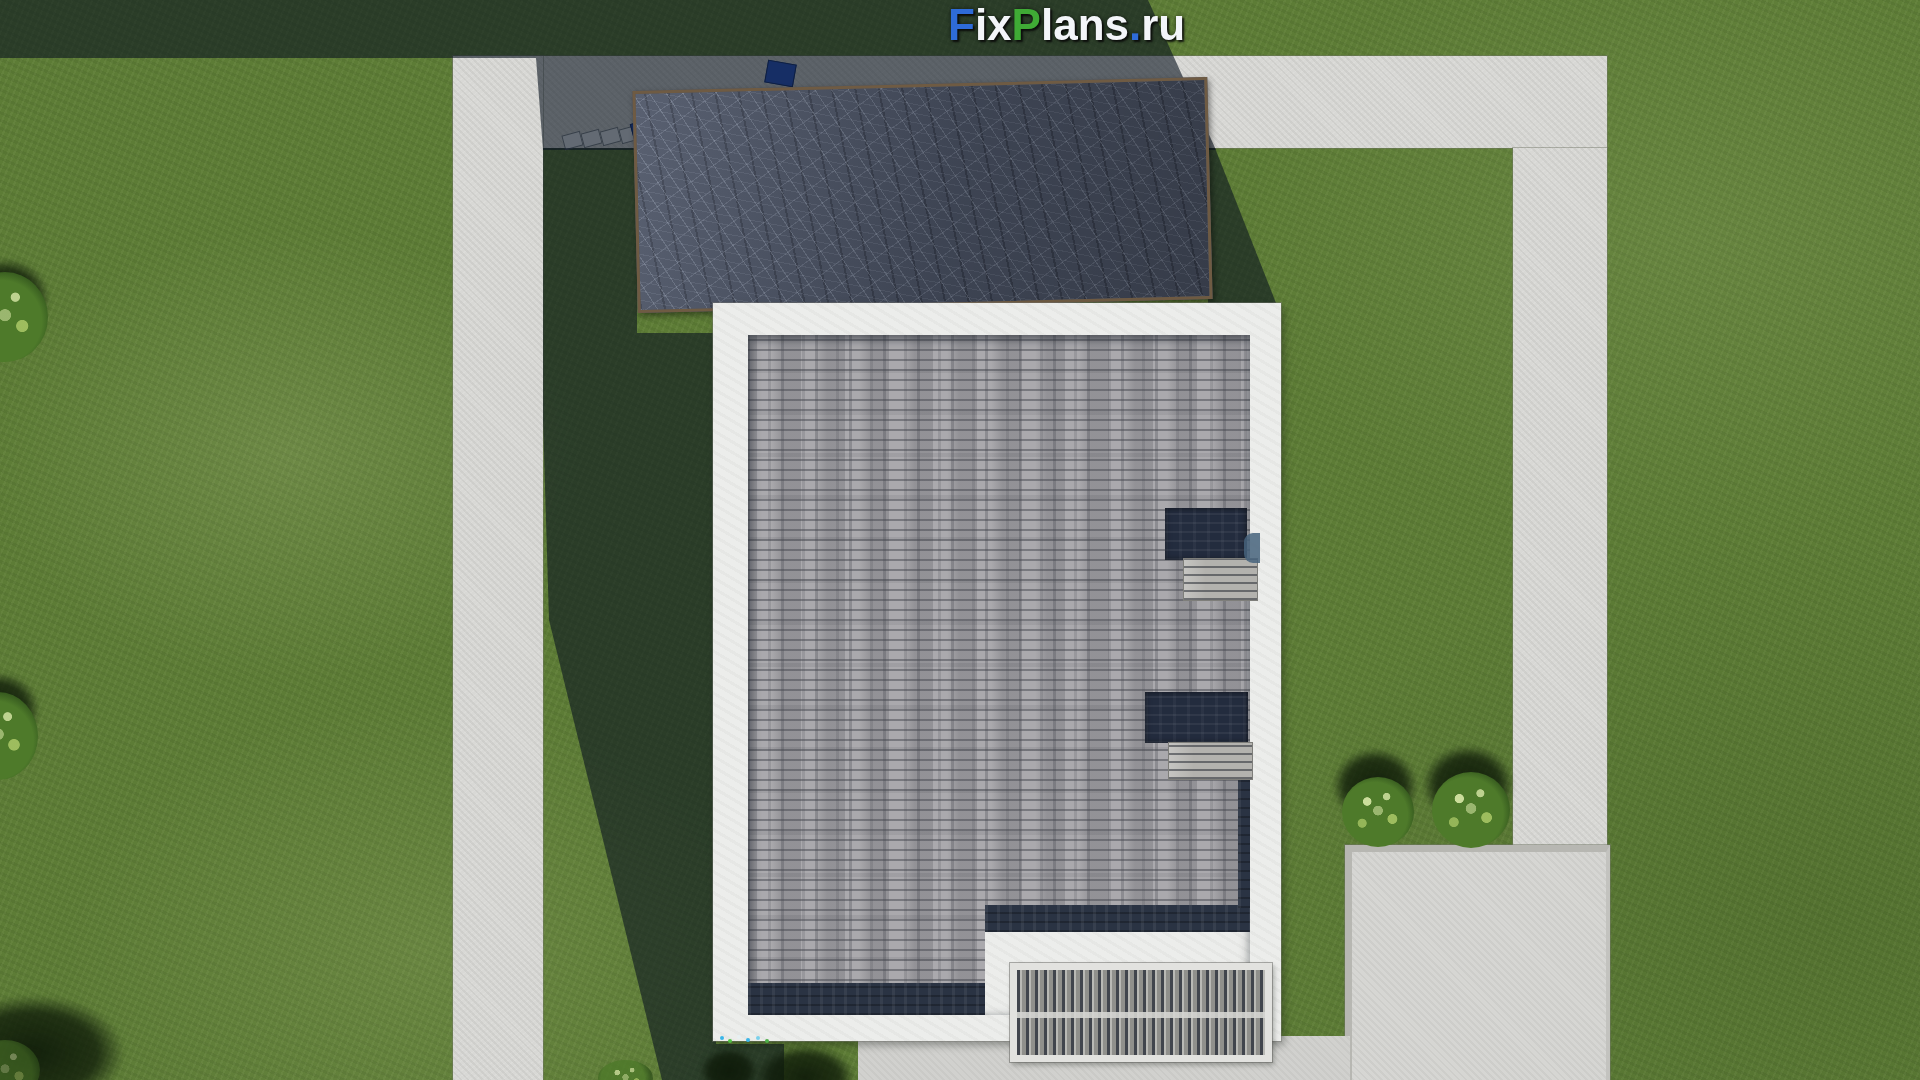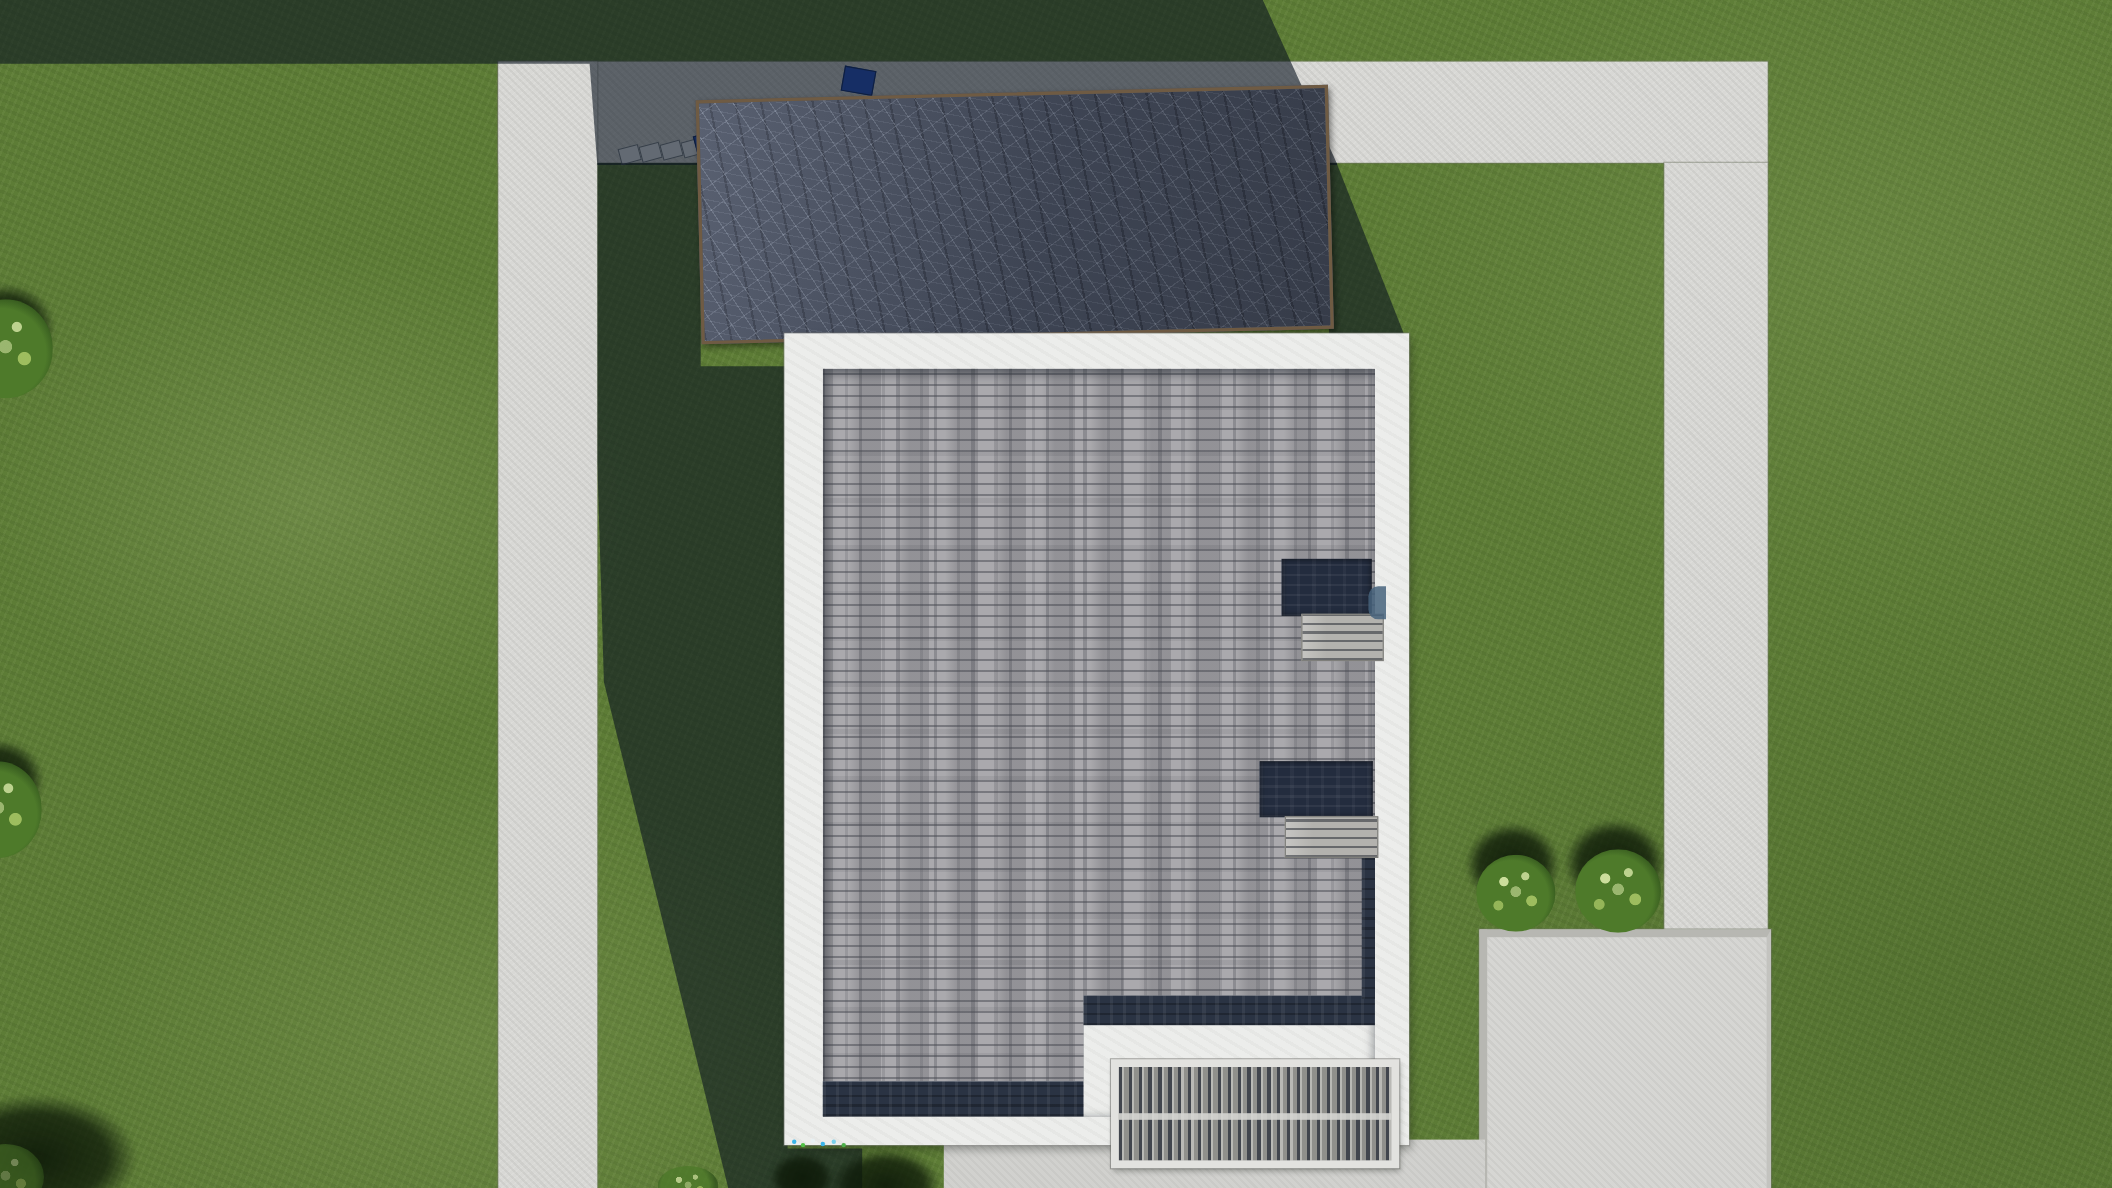--- a/index.html
+++ b/index.html
@@ -195,14 +195,15 @@
 
   <div class="abs" style="left:718px;top:1032px;width:56px;height:14px;">
     <span class="abs fleck" style="left:2px;top:4px;background:#3ab5e8;"></span>
     <span class="abs fleck" style="left:10px;top:7px;background:#52c146;"></span>
     <span class="abs fleck" style="left:19px;top:3px;background:#e8f0f2;"></span>
     <span class="abs fleck" style="left:28px;top:6px;background:#3ab5e8;"></span>
     <span class="abs fleck" style="left:38px;top:4px;background:#7ad0eb;"></span>
     <span class="abs fleck" style="left:47px;top:7px;background:#4db04a;"></span>
   </div>
 
+  <div class="abs" id="watermark"><span style="color: rgb(46, 107, 216);">F</span><span style="color: rgb(243, 245, 249);">ix</span><span style="color: rgb(63, 170, 53);">P</span><span style="color: rgb(243, 245, 249);">lans</span><span style="color: rgb(46, 107, 216);">.</span><span style="color: rgb(243, 245, 249);">ru</span></div>
 
 </div>
 
 </body></html>

